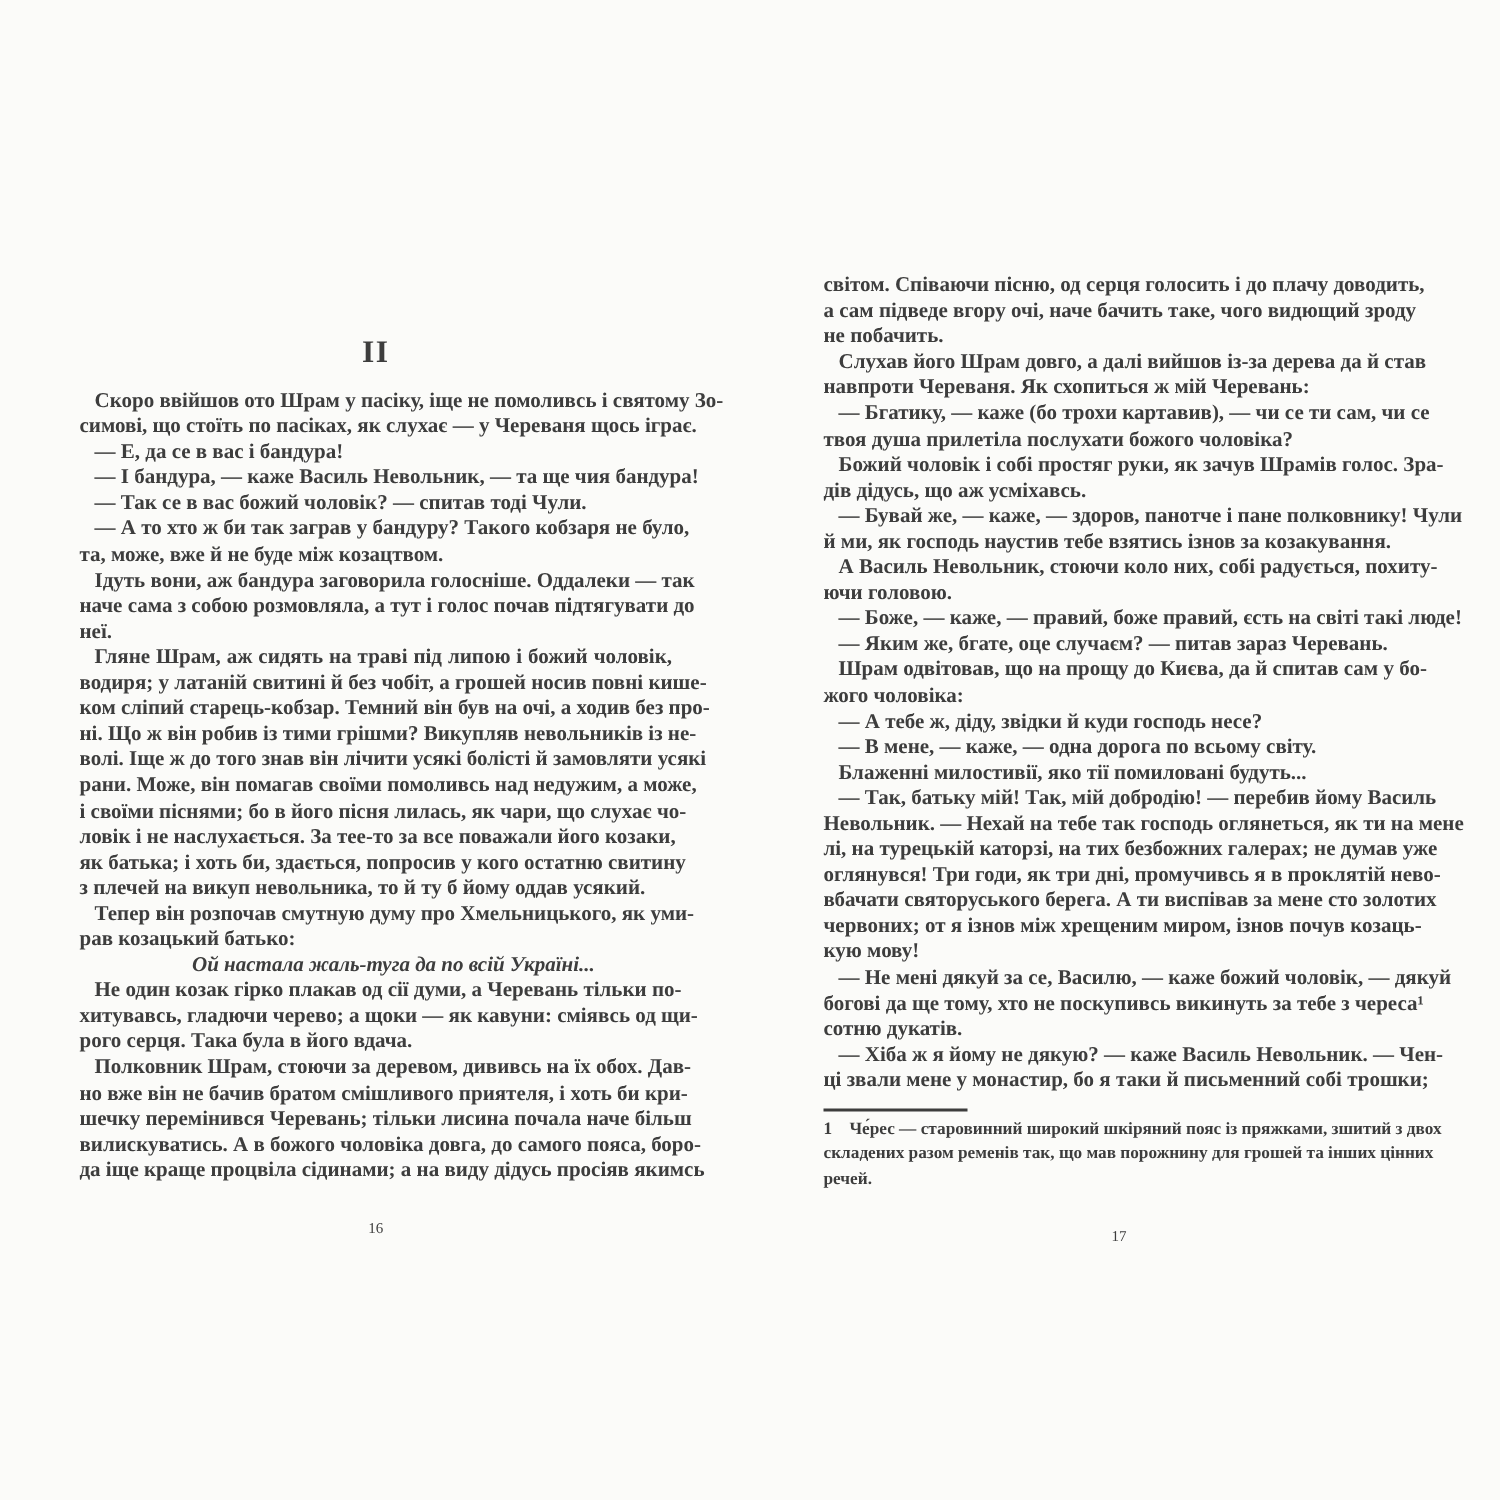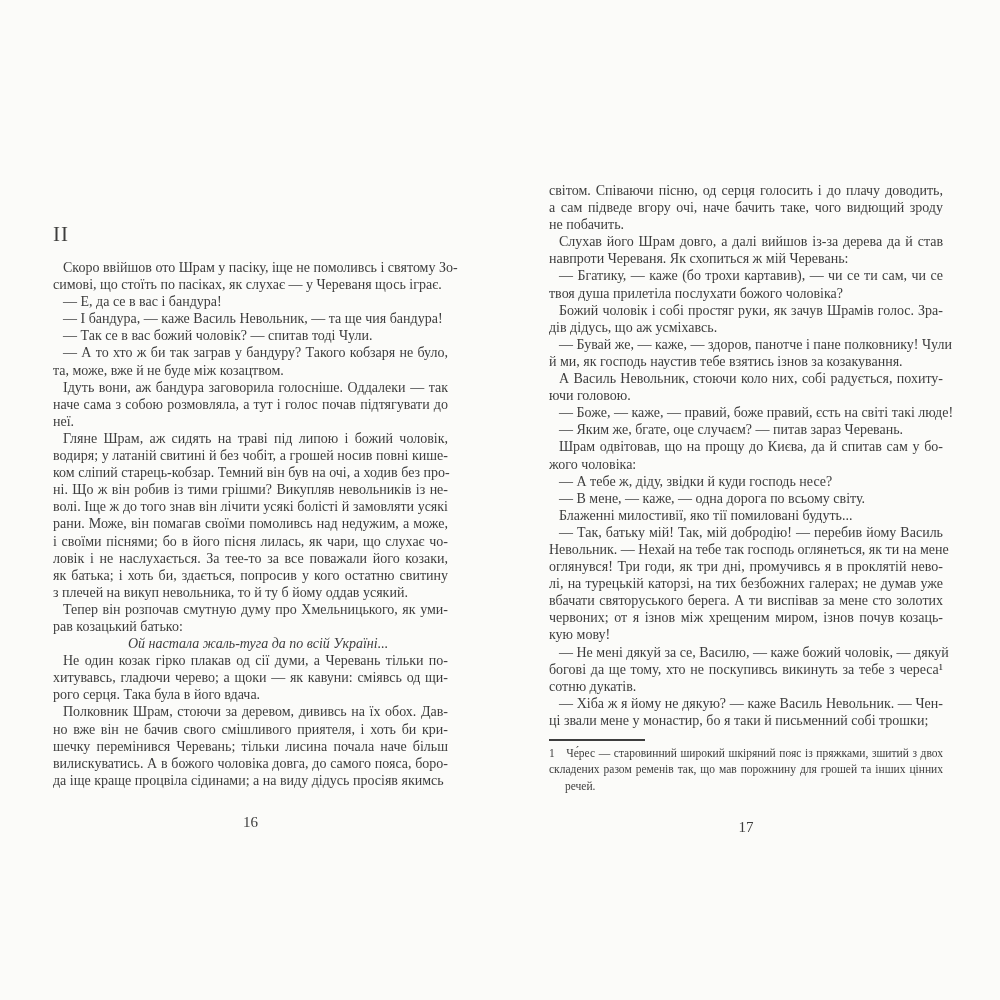--- a/index.html
+++ b/index.html
@@ -8,24 +8,25 @@
   }
   html,body{margin:0;padding:0;}
   body{
     width:1000px;height:1000px;
     background:var(--paper);
     font-family:"Liberation Serif","DejaVu Serif",serif;
     color:var(--ink);
     overflow:hidden;
     position:relative;
   }
-  .page-col{position:absolute;}
+  .page-col{position:absolute;font-weight:bold;}
   #left-col{left:53px;top:221px;width:395px;}
   #right-col{left:549px;top:182px;width:394px;}
   .chapter-heading{
+    text-align:center;
     font-size:21px;
     letter-spacing:1px;
     height:26px;
     line-height:26px;
   }
   .body-text{margin-top:12px;}
   .line{
     font-size:14px;
     line-height:17.1px;
     height:17.1px;
@@ -48,25 +49,25 @@
     margin-bottom:4px;
   }
   .fline{
     font-size:11.5px;
     line-height:16.3px;
     height:16.3px;
     white-space:nowrap;
     text-align:justify;
     text-align-last:justify;
   }
-  .fline.plast{text-align-last:left;margin-left:16px;}
+  .fline.plast{text-align-last:left;}
   .page-number{
     position:absolute;
     text-align:center;
-    font-size:15px;
+    font-size:10px;
   }
   #pn-left{left:53px;top:814px;width:395px;}
   #pn-right{left:549px;top:819px;width:394px;}
 </style>
 </head>
 <body>
 
 <div class="page-col" id="left-col">
   <div class="chapter-heading">II</div>
   <div class="body-text" id="left-body">
@@ -90,21 +91,21 @@
       <div class="line">ловік і не наслухається. За тее-то за все поважали його козаки,</div>
       <div class="line">як батька; і хоть би, здається, попросив у кого остатню свитину</div>
       <div class="line plast">з плечей на викуп невольника, то й ту б йому оддав усякий.</div>
       <div class="line first">Тепер він розпочав смутную думу про Хмельницького, як уми-</div>
       <div class="line plast">рав козацький батько:</div>
       <div class="line verse">Ой настала жаль-туга да по всій Україні...</div>
       <div class="line first">Не один козак гірко плакав од сії думи, а Черевань тільки по-</div>
       <div class="line">хитувавсь, гладючи черево; а щоки — як кавуни: сміявсь од щи-</div>
       <div class="line plast">рого серця. Така була в його вдача.</div>
       <div class="line first">Полковник Шрам, стоючи за деревом, дививсь на їх обох. Дав-</div>
-      <div class="line">но вже він не бачив свого смішливого приятеля, і хоть би кри-</div>
+      <div class="line">но вже він не бачив братом смішливого приятеля, і хоть би кри-</div>
       <div class="line">шечку перемінився Черевань; тільки лисина почала наче більш</div>
       <div class="line">вилискуватись. А в божого чоловіка довга, до самого пояса, боро-</div>
       <div class="line plast">да іще краще процвіла сідинами; а на виду дідусь просіяв якимсь</div>
     </div>
 </div>
 
 <div class="page-col" id="right-col">
   <div class="body-text" id="right-body" style="margin-top:0">
       <div class="line">світом. Співаючи пісню, од серця голосить і до плачу доводить,</div>
       <div class="line">а сам підведе вгору очі, наче бачить таке, чого видющий зроду</div>
@@ -121,22 +122,22 @@
       <div class="line plast">ючи головою.</div>
       <div class="line plast first">— Боже, — каже, — правий, боже правий, єсть на світі такі люде!</div>
       <div class="line plast first">— Яким же, бгате, оце случаєм? — питав зараз Черевань.</div>
       <div class="line first">Шрам одвітовав, що на прощу до Києва, да й спитав сам у бо-</div>
       <div class="line plast">жого чоловіка:</div>
       <div class="line plast first">— А тебе ж, діду, звідки й куди господь несе?</div>
       <div class="line plast first">— В мене, — каже, — одна дорога по всьому світу.</div>
       <div class="line plast first">Блаженні милостивії, яко тії помиловані будуть...</div>
       <div class="line first">— Так, батьку мій! Так, мій добродію! — перебив йому Василь</div>
       <div class="line">Невольник. — Нехай на тебе так господь оглянеться, як ти на мене</div>
+      <div class="line">лі, на турецькій каторзі, на тих безбожних галерах; не думав уже</div>
       <div class="line">оглянувся! Три годи, як три дні, промучивсь я в проклятій нево-</div>
-      <div class="line">лі, на турецькій каторзі, на тих безбожних галерах; не думав уже</div>
       <div class="line">вбачати святоруського берега. А ти виспівав за мене сто золотих</div>
       <div class="line">червоних; от я ізнов між хрещеним миром, ізнов почув козаць-</div>
       <div class="line plast">кую мову!</div>
       <div class="line first">— Не мені дякуй за се, Василю, — каже божий чоловік, — дякуй</div>
       <div class="line">богові да ще тому, хто не поскупивсь викинуть за тебе з череса¹</div>
       <div class="line plast">сотню дукатів.</div>
       <div class="line first">— Хіба ж я йому не дякую? — каже Василь Невольник. — Чен-</div>
       <div class="line plast">ці звали мене у монастир, бо я таки й письменний собі трошки;</div>
     </div>
   <div class="footnote">

